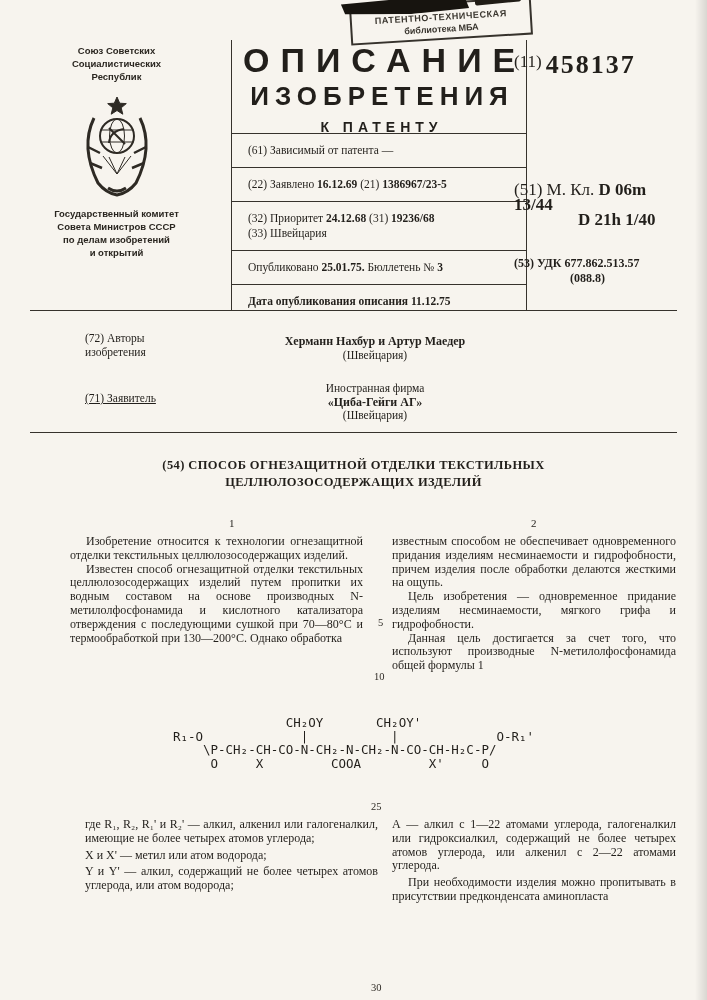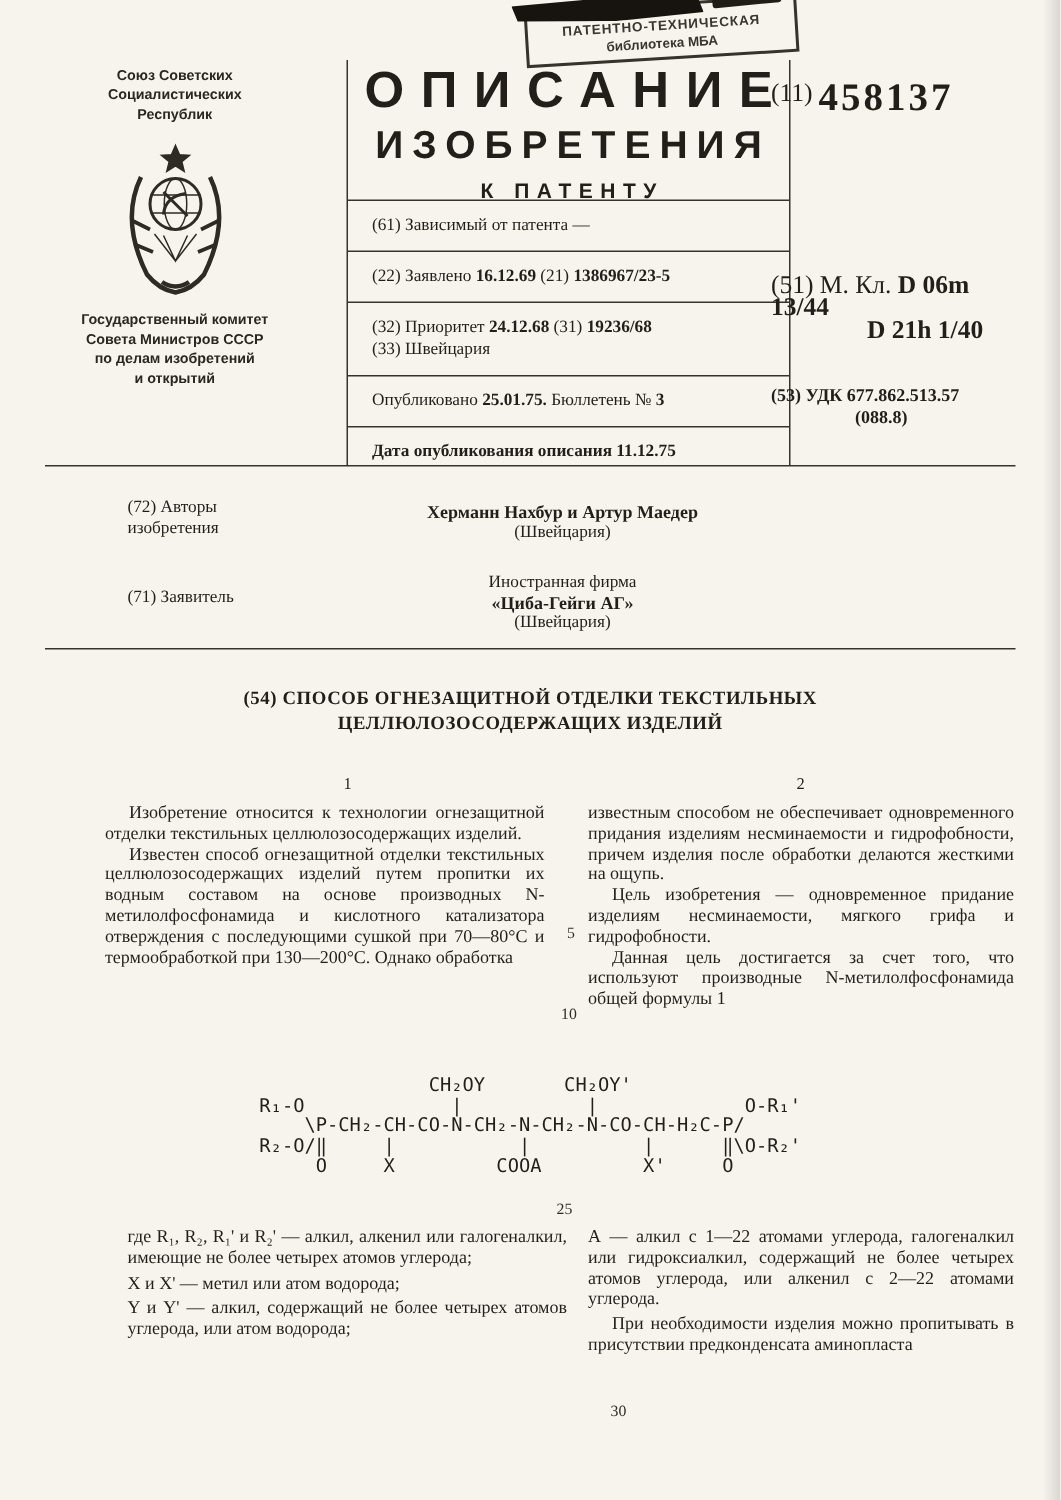--- a/index.html
+++ b/index.html
@@ -61,21 +61,21 @@
   .udk { position: absolute; left: 14px; top: 216px; font-size: 12px; line-height: 15px; }
   .udk2 { padding-left: 56px; }
 
   
   .authors {
     position: absolute; left: 30px; top: 310px; width: 647px; height: 123px;
     border-top: 1.5px solid #36322c; border-bottom: 1px solid #36322c;
   }
   .a-label { position: absolute; left: 55px; font-size: 11.5px; line-height: 14px; white-space: pre-line; }
   .a-label.l72 { top: 20px; }
-  .a-label.l71 { top: 80px; }
+  .a-label.l71 { top: 80px; text-decoration: underline; }
   .a-center { position: absolute; left: 180px; width: 330px; text-align: center; font-size: 11.5px; line-height: 13.5px; }
   .a-center.c1 { top: 24px; }
   .a-center.c2 { top: 71px; }
   .a-center .b { font-size: 12px; }
 
   
   .inv-title {
     position: absolute; left: 60px; top: 457px; width: 587px; text-align: center;
     font: 700 12.5px "Liberation Serif", serif; line-height: 17px; letter-spacing: 0.4px;
   }
@@ -213,28 +213,27 @@
   </div>
   <div class="bcol two">
     <p class="no-indent">известным способом не обеспечивает одновременного придания изделиям несминаемости и гидрофобности, причем изделия после обработки делаются жесткими на ощупь.</p>
     <p>Цель изобретения — одновременное придание изделиям несминаемости, мягкого грифа и гидрофобности.</p>
     <p>Данная цель достигается за счет того, что используют производные N-метилолфосфонамида общей формулы 1</p>
   </div>
 
   <div class="mnum" style="left:378px; top:617px;">5</div>
   <div class="mnum" style="left:374px; top:671px;">10</div>
   <div class="mnum" style="left:371px; top:801px;">25</div>
-  <div class="mnum" style="left:371px; top:936px;margin-left:36px;">30</div>
+  <div class="mnum" style="left:371px; top:982px;">30</div>
 
   <div class="formula">
     <div class="formula-inner">
       <div class="fline">               CH₂OY       CH₂OY'</div>
       <div class="fline">R₁-O             |           |             O-R₁'</div>
       <div class="fline">    \P-CH₂-CH-CO-N-CH₂-N-CH₂-N-CO-CH-H₂C-P/</div>
-      <div class="fline">R₂-O/‖     |           |          |      ‖\O-R₂'</div>
       <div class="fline">     O     X         COOA         X'     O</div>
     </div>
   </div>
 
   <div class="botcol one">
     <p class="no-indent">где R₁, R₂, R₁' и R₂' — алкил, алкенил или галогеналкил, имеющие не более четырех атомов углерода;</p>
     <p class="no-indent">X и X' — метил или атом водорода;</p>
     <p class="no-indent">Y и Y' — алкил, содержащий не более четырех атомов углерода, или атом водорода;</p>
   </div>
   <div class="botcol two">

